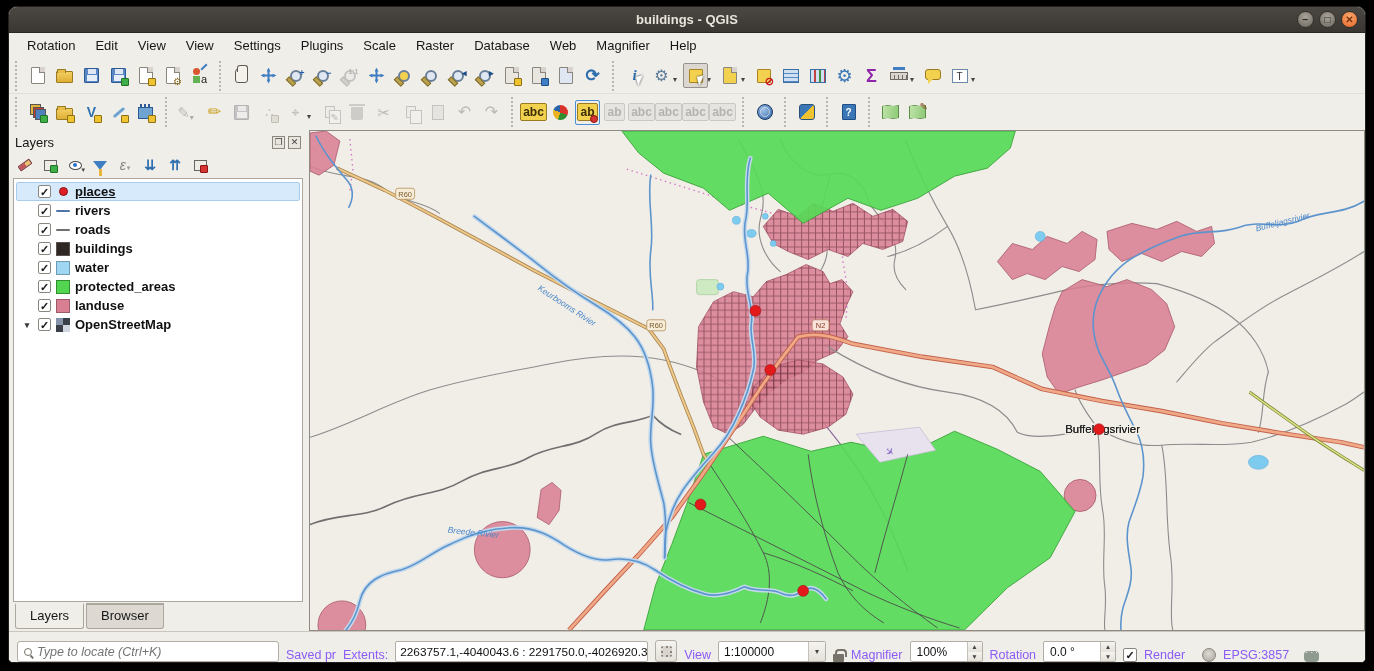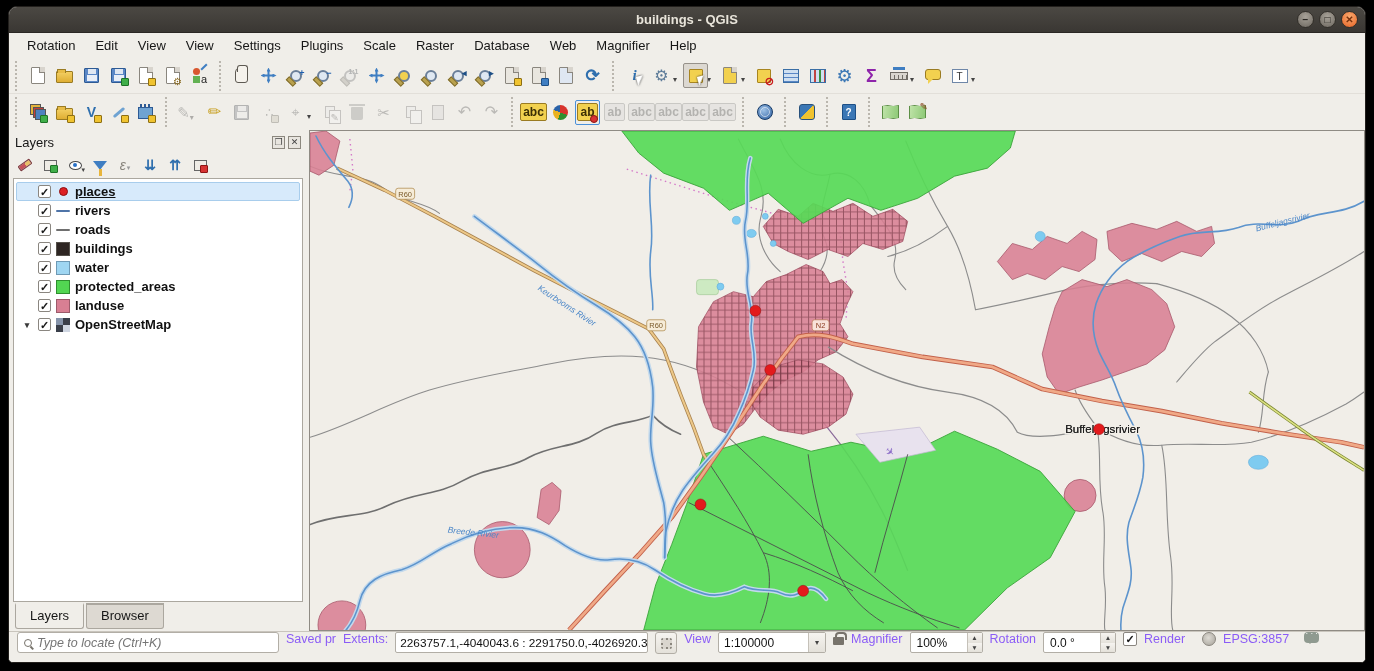--- a/index.html
+++ b/index.html
@@ -100,21 +100,21 @@
   .sw.line{width:14px;height:2px;border-radius:1px}
   .sw.box{width:14px;height:14px;border:1px solid #55514b}
   .sw.checker{width:14px;height:14px;background:conic-gradient(#3a3f4a 0 25%,#cfd6e2 25% 50%,#3a3f4a 50% 75%,#8694ab 75%)}
   .dock-tabs{height:27px;display:flex;align-items:flex-start;gap:2px;padding:1px 2px}
   .dtab{padding:3px 14px 5px;font-size:13px;color:#161616;background:#ddd9d2;border:1px solid #aba79f;border-top:2px solid #aba79f;border-radius:0 0 3px 3px;cursor:pointer}
   .dtab.active{background:#f0eee9;border-top-color:#f0eee9;font-weight:normal}
   .splitter{width:5px;flex:0 0 5px;background:#f0eee9}
   .mapwrap{flex:1;border:1px solid #8f8b84;background:#f1eee8;min-width:0;position:relative}
   .mapwrap svg{display:block;width:100%;height:100%}
   
-  .status{height:31px;flex:0 0 31px;display:flex;align-items:flex-start;gap:7px;padding:0 8px;font-size:12.5px;color:#1c1c1c;background:#f0eee9;border-top:1px solid #c9c5bd}
+  .status{height:31px;flex:0 0 31px;display:flex;align-items:flex-end;gap:7px;padding:0 8px;font-size:12.5px;color:#1c1c1c;background:#f0eee9;border-top:1px solid #c9c5bd}
   .locator{width:262px;height:21px;border:1px solid #b2aea6;border-radius:3px;background:#fff;display:flex;align-items:center;padding:0 6px;gap:5px}
   .locator input{border:none;outline:none;flex:1;font-style:italic;font-size:12.5px;color:#9a968e;font-family:"Liberation Sans",sans-serif;background:transparent}
   .mini-mag{width:8px;height:8px;border:1.5px solid #77736b;border-radius:50%;position:relative;flex:0 0 8px}
   .mini-mag::after{content:"";position:absolute;right:-3px;bottom:-3px;width:4px;height:1.5px;background:#77736b;transform:rotate(45deg)}
   .field{height:21px;border:1px solid #b2aea6;background:#fff;display:flex;align-items:center;font-size:12px;color:#111}
   .extents-box{width:253px;padding:0 4px;border-radius:2px;overflow:hidden;white-space:nowrap;font-size:11.8px}
   .sq-btn{width:22px;height:22px;border:1px solid #b2aea6;border-radius:3px;background:linear-gradient(#f6f4f0,#e4e1da);display:flex;align-items:center;justify-content:center;cursor:pointer}
   .i-extent{width:11px;height:11px;border:2px dotted #8a867e;border-radius:2px;background:#d9d5ce}
   .combo{width:108px;border-radius:2px;justify-content:space-between;cursor:pointer}
   .combo .val{padding:0 5px}

